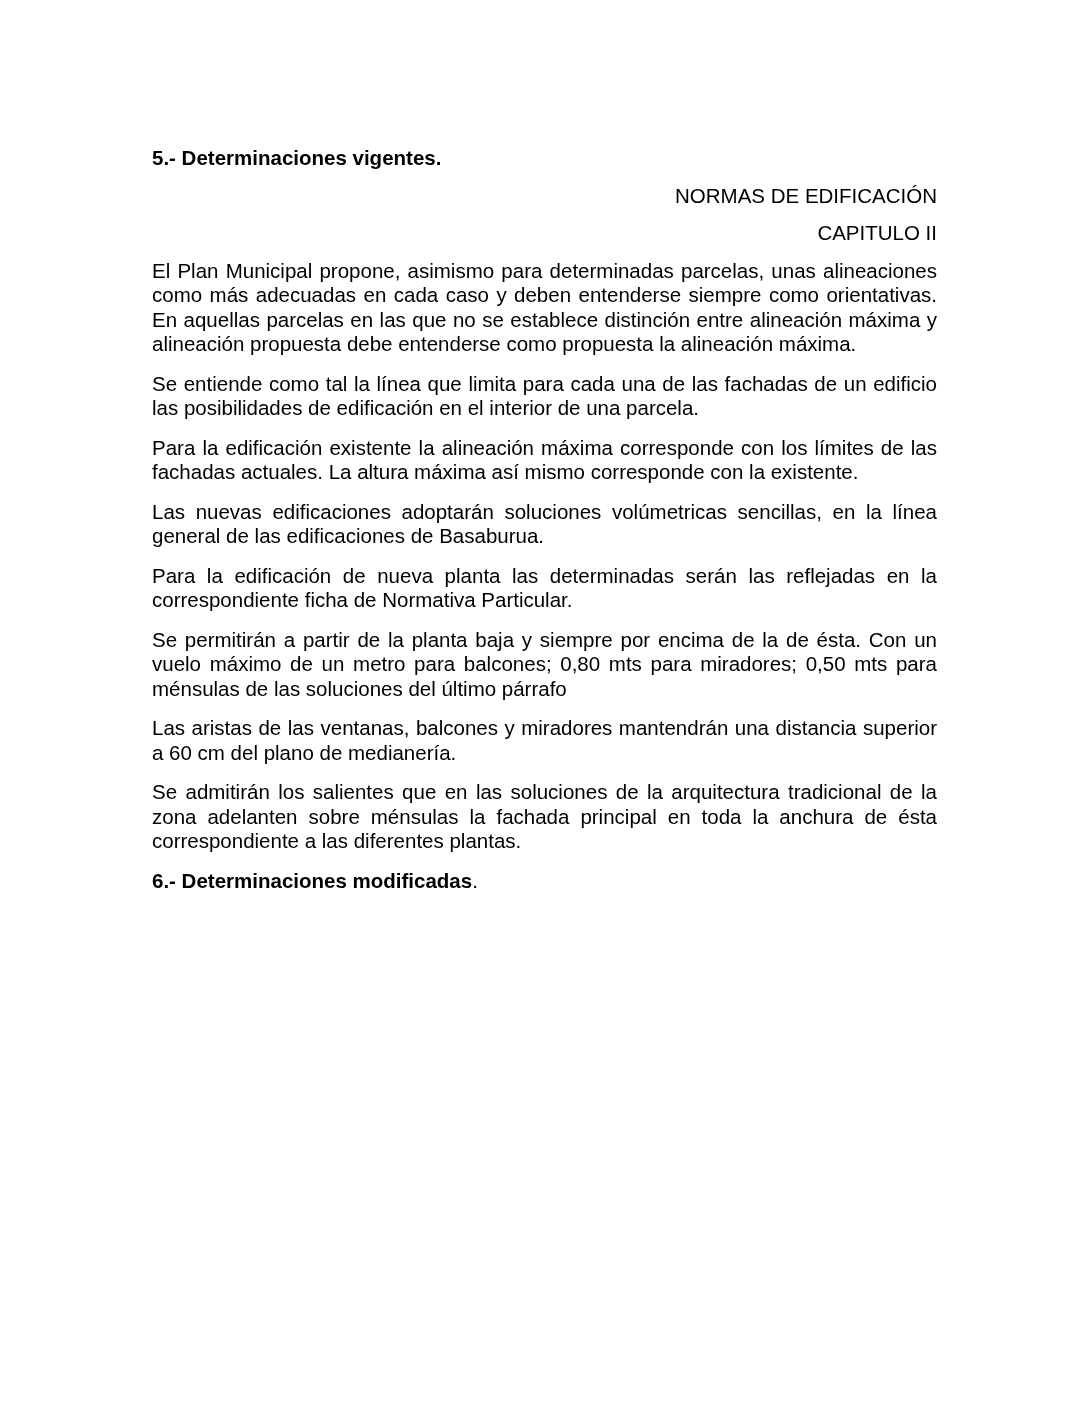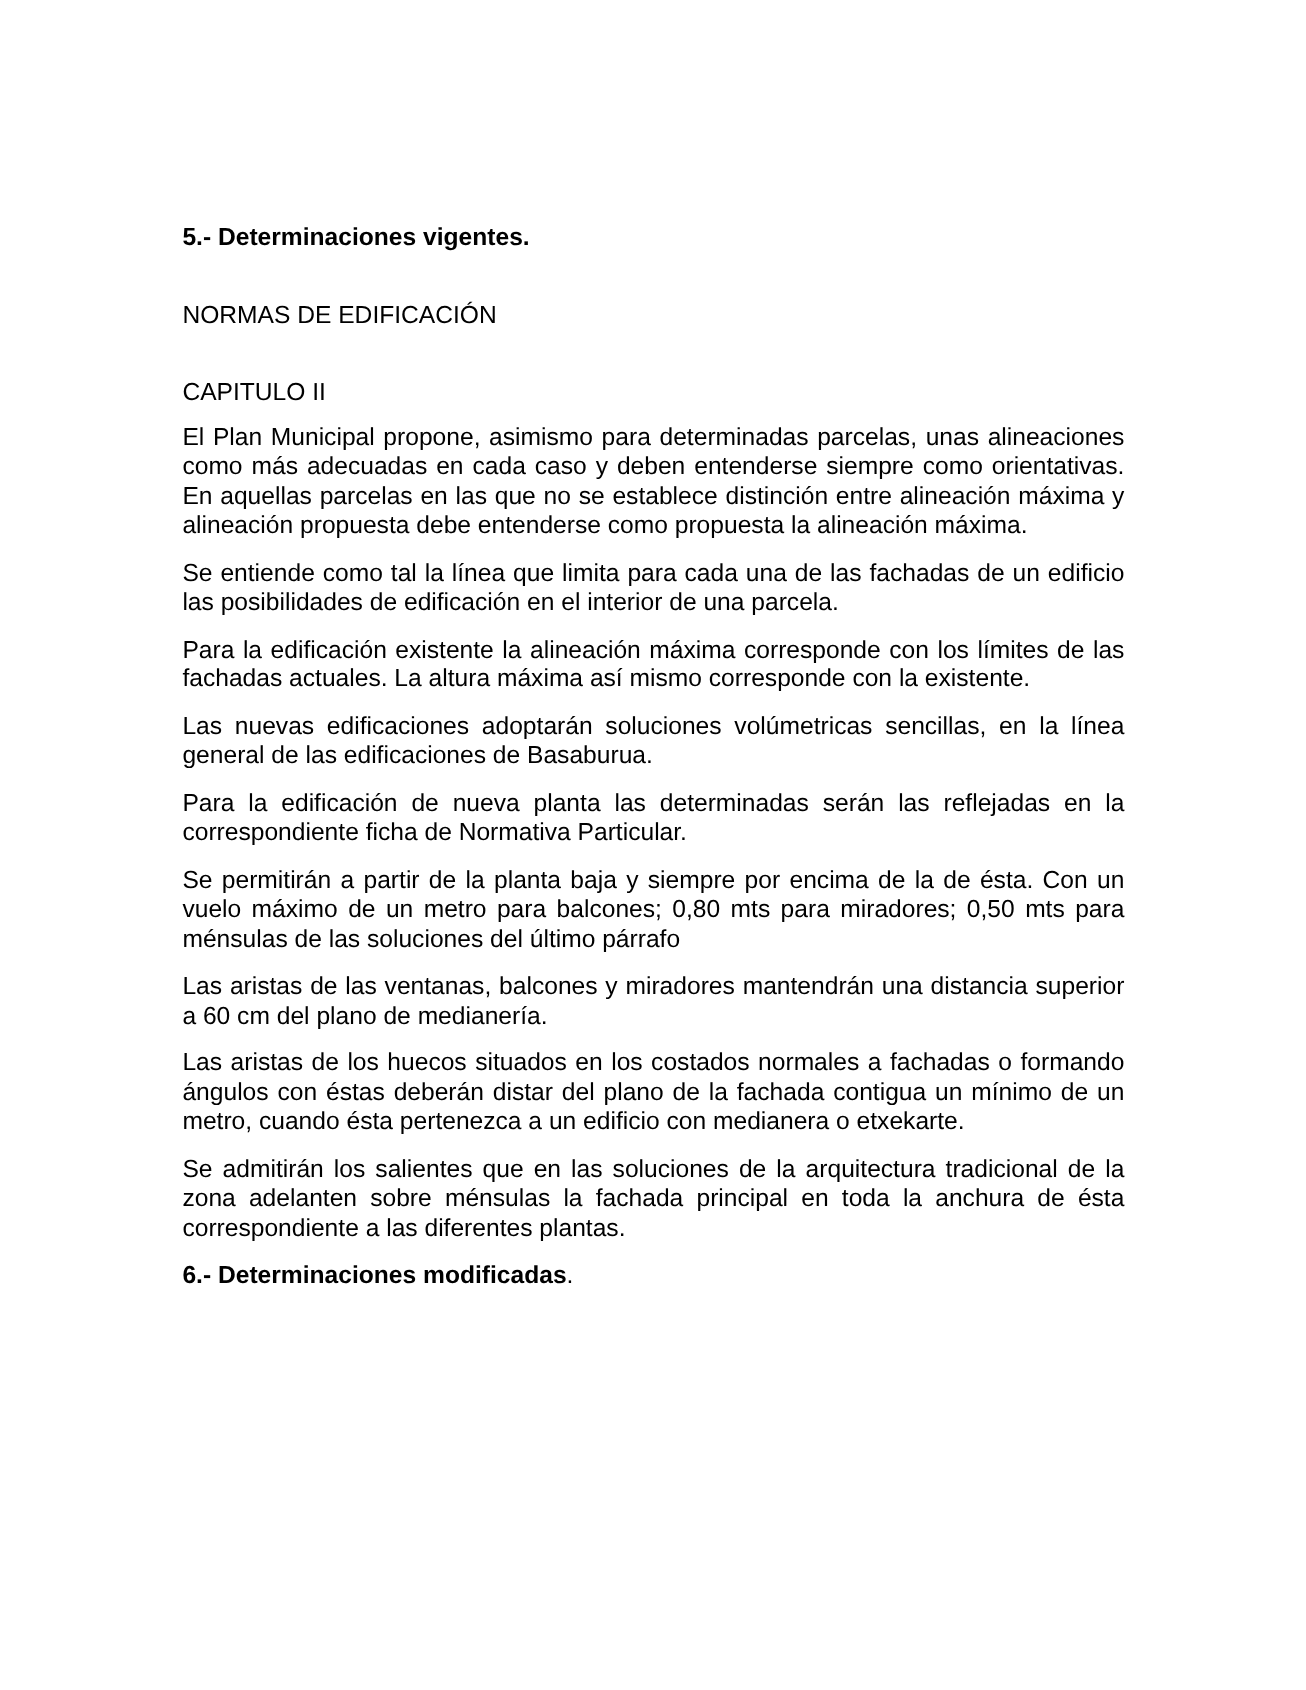--- a/index.html
+++ b/index.html
@@ -23,26 +23,27 @@
       font-size: 20.5px;
       line-height: 24.5px;
     }
     .heading {
       font-weight: bold;
       margin: 0 0 14px 0;
     }
     .plain-heading {
       font-weight: normal;
       margin: 0 0 14px 0;
+      text-align: right;
     }
     p.body {
       margin: 0 0 15px 0;
       text-align: justify;
     }
-    .h-main { margin-bottom: 13px; margin-top: 40px; }
+    .h-main { margin-bottom: 13px; }
     .h-art { margin-bottom: 12px; }
     .trail { font-weight: normal; }
   </style>
 </head>
 <body>
 
 <div class="page">
   <div class="heading h-main">5.- Determinaciones  vigentes.</div>
   <div class="plain-heading h-main">NORMAS DE EDIFICACIÓN</div>
   <div class="plain-heading h-main">CAPITULO II</div>
@@ -54,18 +55,17 @@
 
   <section>
     <p class="body">Para la edificación existente la alineación máxima corresponde con los límites de las fachadas actuales. La altura máxima así mismo corresponde con la existente.</p>
     <p class="body">Las nuevas edificaciones adoptarán soluciones volúmetricas sencillas, en la línea general de las edificaciones de Basaburua.</p>
     <p class="body">Para la edificación de nueva planta las determinadas serán las reflejadas en la correspondiente ficha de Normativa Particular.</p>
   </section>
 
   <section>
     <p class="body">Se permitirán a partir de la planta baja y siempre por encima de la de ésta. Con un vuelo máximo de un metro para balcones; 0,80 mts para miradores; 0,50 mts para ménsulas de las soluciones del último párrafo</p>
     <p class="body">Las aristas de las ventanas, balcones y miradores mantendrán una distancia superior a 60 cm del plano de medianería.</p>
-    <p class="body">Las aristas de los huecos situados en los costados normales a fachadas o formando ángulos con éstas deberán distar del plano de la fachada contigua un mínimo de un metro, cuando ésta pertenezca a un edificio con medianera o etxekarte.</p>
     <p class="body">Se admitirán los salientes que en las soluciones de la arquitectura tradicional de la zona adelanten sobre ménsulas la fachada principal en toda la anchura de ésta correspondiente a las diferentes plantas.</p>
   </section>
 
   <div class="heading"><span>6.- Determinaciones modificadas</span><span class="trail">.</span></div>
 </div>
 
 </body></html>

